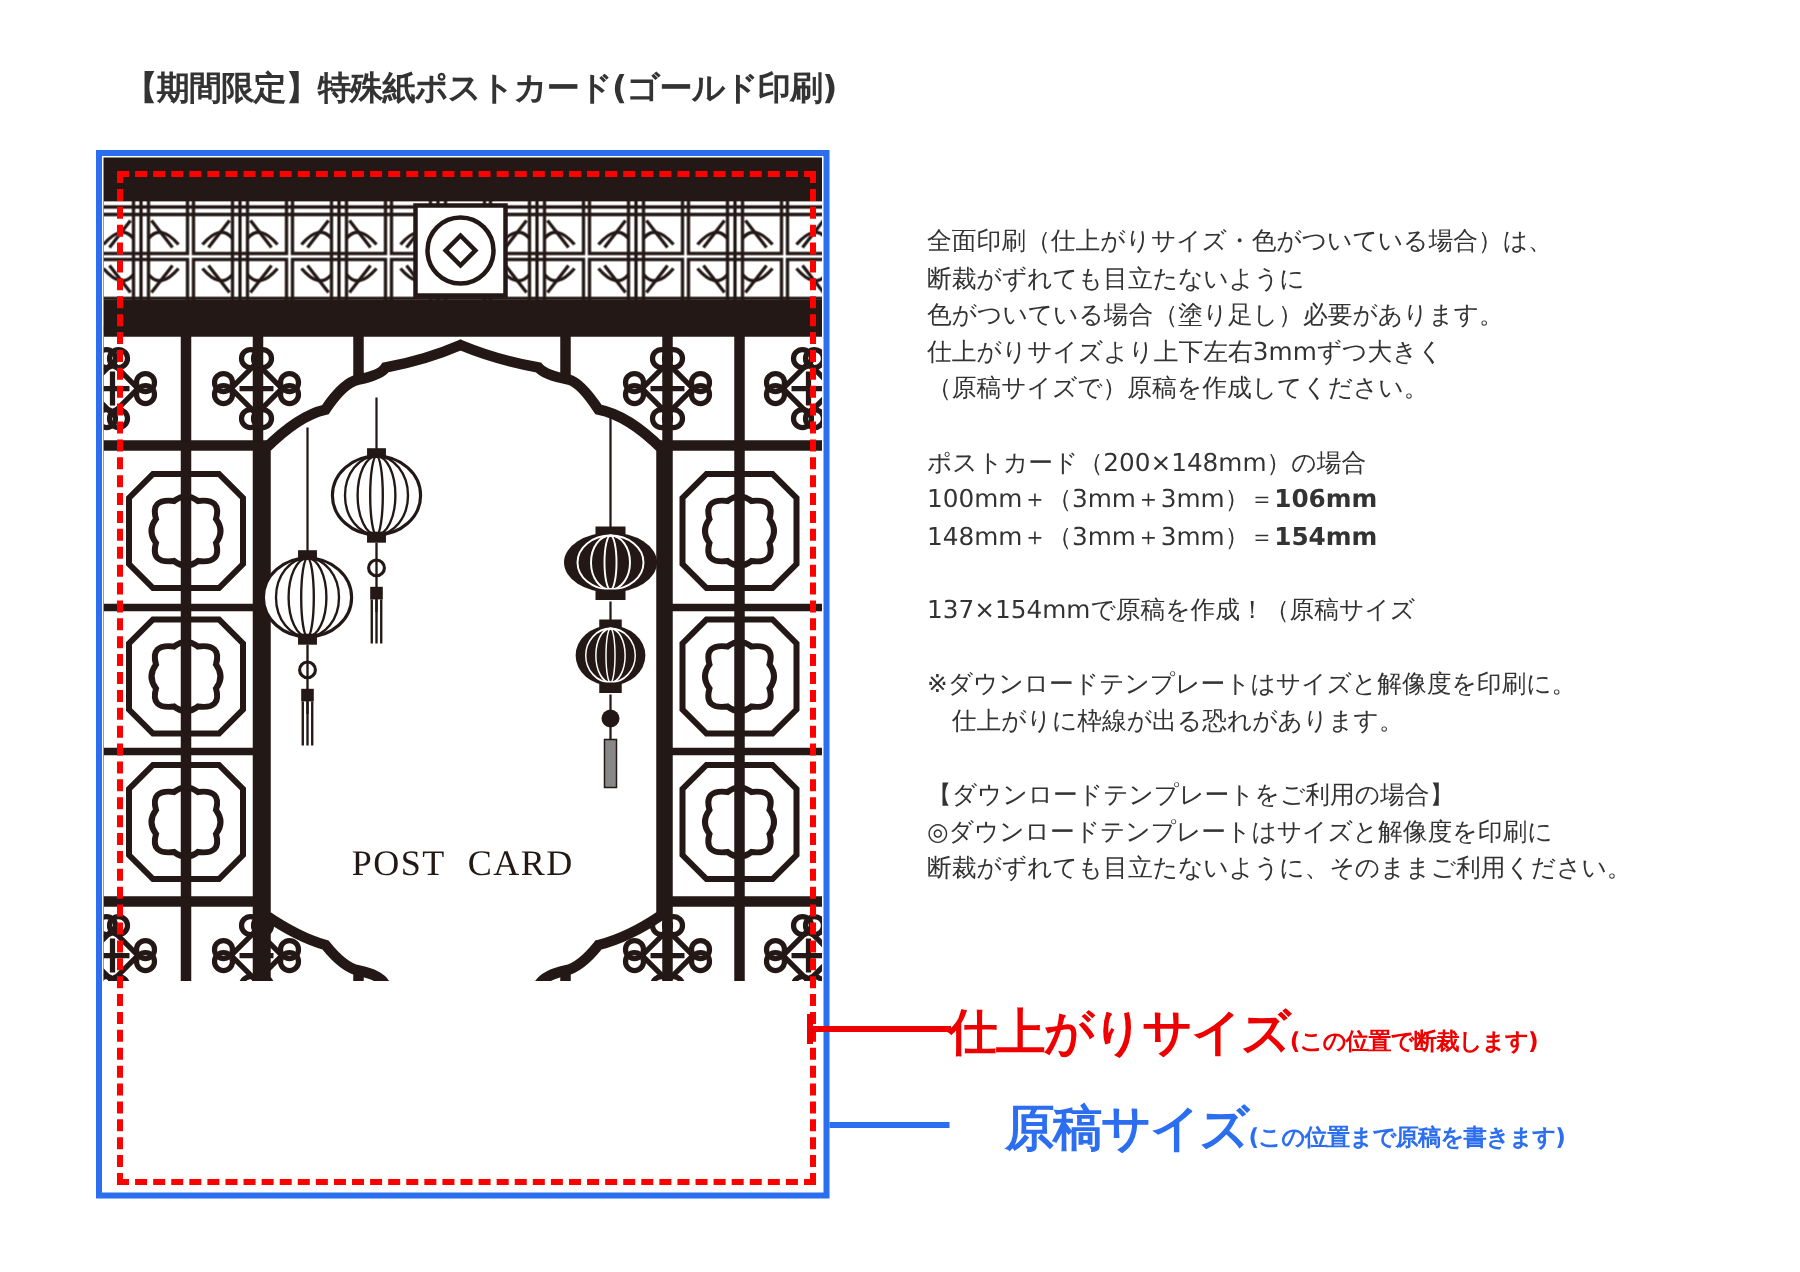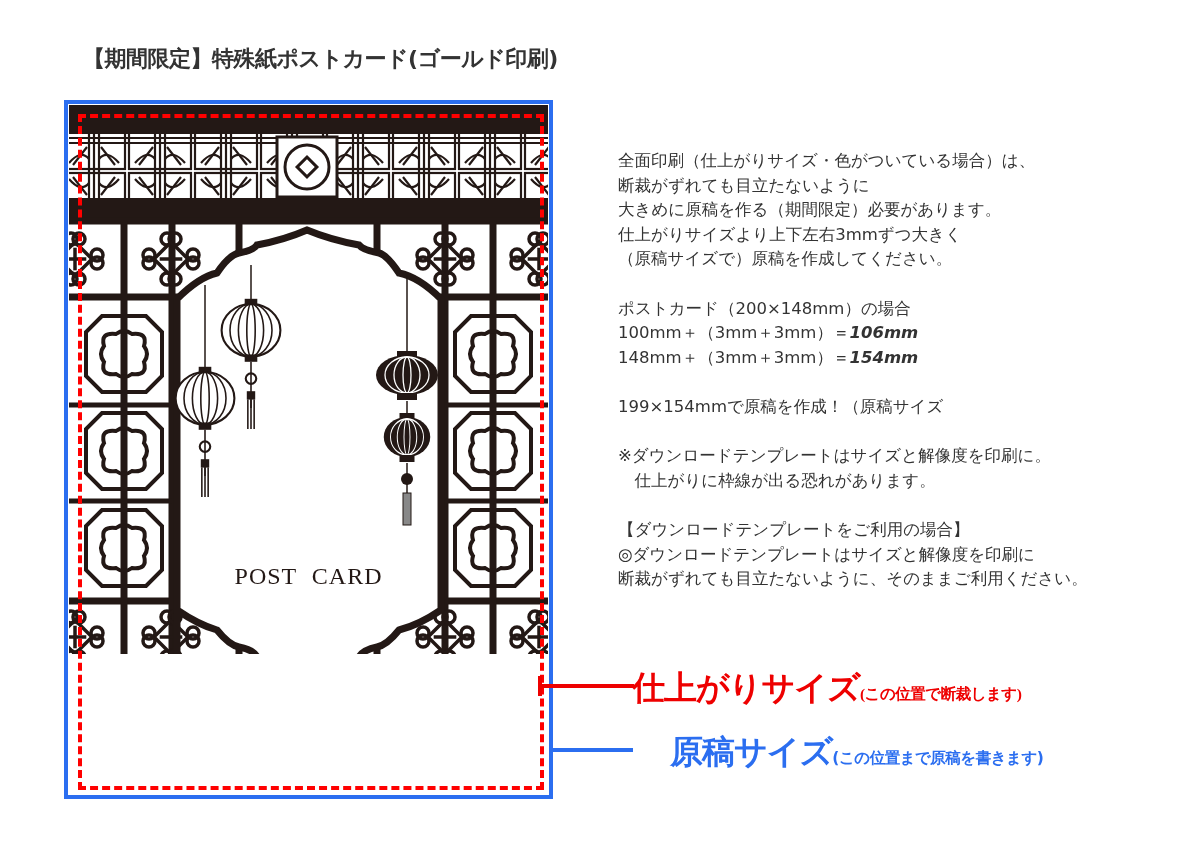--- a/index.html
+++ b/index.html
@@ -9,26 +9,26 @@
            letter-spacing:-0.5px; color:#333333; white-space:nowrap;margin-left:23px; }
   .bleed-frame { position:absolute; left:64px; top:100px; width:481px; height:691px;
                  border:4px solid #2b6ef0; }
   .card { position:absolute; left:69px; top:105px; width:479px; height:549px;
           background:#231815; overflow:hidden; }
   .card svg { position:absolute; left:0; top:0; }
   .trim-frame { position:absolute; left:78px; top:114px; width:458px; height:668px;
                 border:4px dashed #ff0000; }
   .notes { position:absolute; left:618px; top:149px; font-size:16.5px; line-height:24.6px;
            color:#333333; white-space:pre; }
-  .notes b { font-weight:bold;font-style:italic; }
+  .notes b { font-weight:bold; }
   .callout-line { position:absolute; height:4px; }
   .callout-label { position:absolute; white-space:nowrap; font-weight:bold; }
   .callout-label .big { font-size:33px; letter-spacing:-1px; }
   .callout-label .small { font-size:15.5px; letter-spacing:-0.5px; }
-  .red { color:#ee0000;font-family:Liberation Serif, serif; }
+  .red { color:#ee0000; }
   .blue { color:#2b6ef0; }
   .postcard-text { font-family:"Liberation Serif","DejaVu Serif",serif; }
 </style>
 </head>
 <body>
 
 <div class="title">【期間限定】特殊紙ポストカード(ゴールド印刷)</div>
 
 <div class="card">
   <svg width="479" height="689" viewBox="0 0 479 689">
@@ -174,29 +174,29 @@
     </g>
   </svg>
   <div class="postcard-text" style="position:absolute; left:0; width:479px; top:458px; text-align:center; font-size:24px; color:#231815; letter-spacing:1px; word-spacing:8px;">POST CARD</div>
 </div>
 
 <div class="bleed-frame"></div>
 <div class="trim-frame"></div>
 
 <div class="notes"><span>全面印刷（仕上がりサイズ・色がついている場合）は、</span>
 <span>断裁がずれても目立たないように</span>
-<span>大きめに原稿を作る（期間限定）必要があります。</span>
+<span>色がついている場合（塗り足し）必要があります。</span>
 <span>仕上がりサイズより上下左右3mmずつ大きく</span>
 <span>（原稿サイズで）原稿を作成してください。</span>
 
 <span>ポストカード（200×148mm）の場合</span>
 <span>100mm＋（3mm＋3mm）＝</span><b>106mm</b>
 <span>148mm＋（3mm＋3mm）＝</span><b>154mm</b>
 
-<span>199×154mmで原稿を作成！（原稿サイズ</span>
+<span>137×154mmで原稿を作成！（原稿サイズ</span>
 
 <span>※ダウンロードテンプレートはサイズと解像度を印刷に。</span>
 <span>　仕上がりに枠線が出る恐れがあります。</span>
 
 <span>【ダウンロードテンプレートをご利用の場合】</span>
 <span>◎ダウンロードテンプレートはサイズと解像度を印刷に</span>
 <span>断裁がずれても目立たないように、そのままご利用ください。</span></div>
 
 <div class="callout-line" style="left:540px; top:684px; width:94px; background:#ee0000;"></div>
 <div class="callout-line" style="left:538px; top:676px; width:4px; height:20px; background:#ee0000;"></div>

